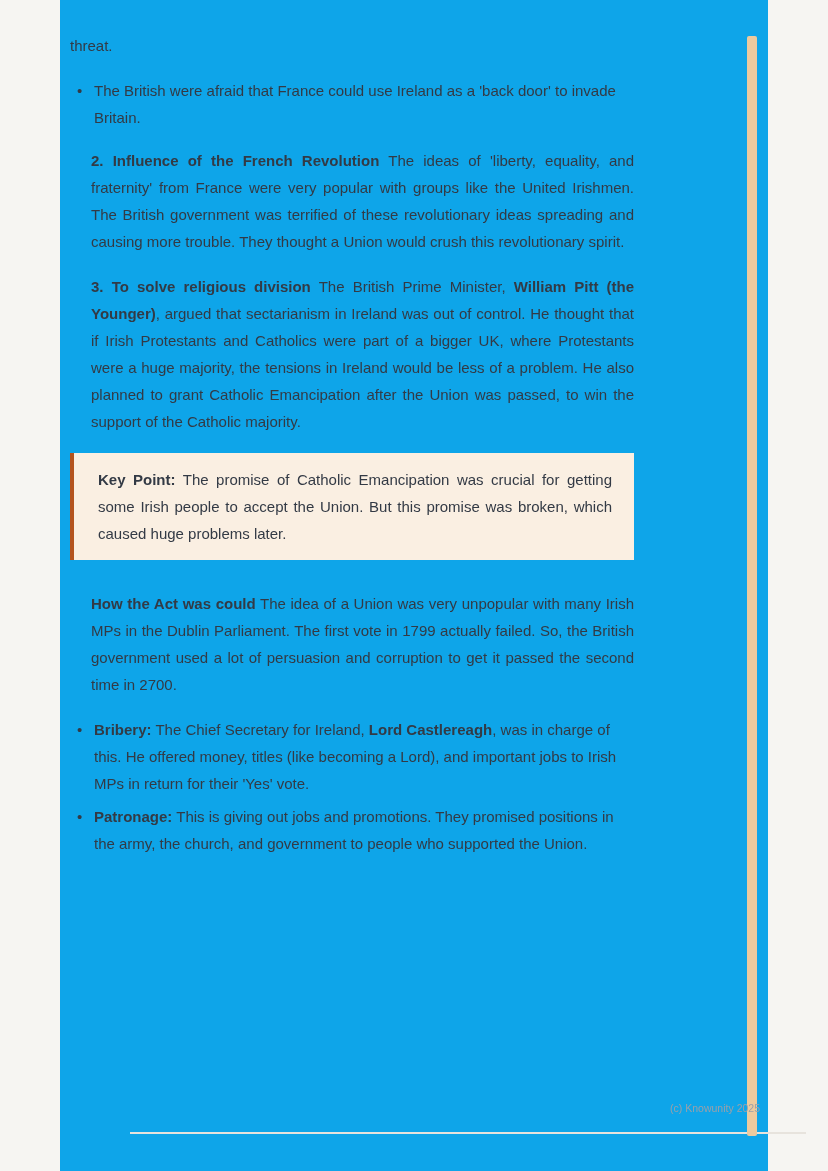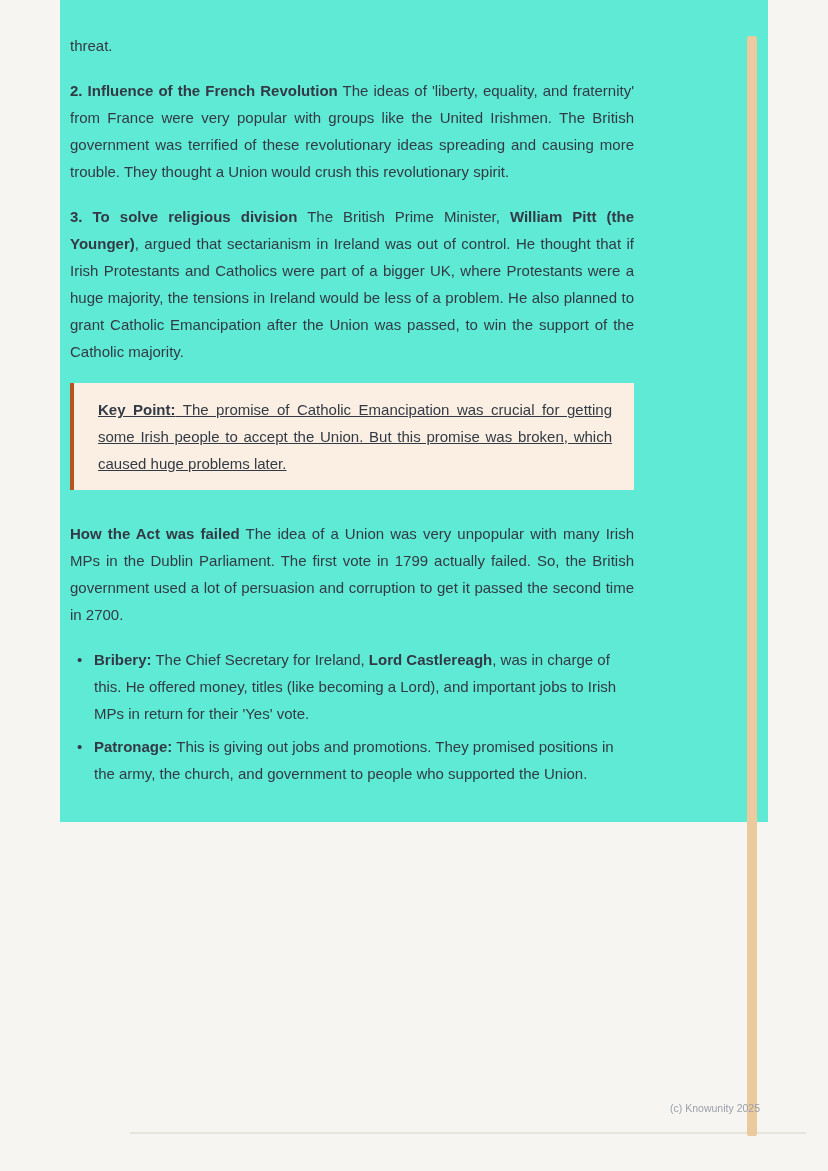--- a/index.html
+++ b/index.html
@@ -7,33 +7,33 @@
   body {
     position: relative;
     overflow: hidden;
     background: #f6f5f2;
     font-family: "Liberation Sans", "DejaVu Sans", sans-serif;
     color: #333a45;
   }
   .card {
     position: absolute;
     left: 60px; top: 0;
-    width: 708px; height: 822px;
-    background: #5eead4;
+    width: 708px; height: 1171px;
+    background: #0ea5e9;
   }
   .content {
     padding: 32px 0 0 10px;
     width: 574px;
   }
   .para {
     font-size: 15px;
     line-height: 27px;
     margin-bottom: 18px;
   }
-  .just { text-align: justify; }
+  .just { text-align: justify; margin-left: 21px; }
   ul.bullets {
     list-style: none;
     margin: 0 0 16px 0;
   }
   ul.bullets li {
     position: relative;
     padding-left: 24px;
     font-size: 15px;
     line-height: 27px;
     margin-bottom: 6px;
@@ -43,21 +43,20 @@
     position: absolute;
     left: 7px;
     top: 0;
     font-size: 15px;
   }
   .callout {
     background: #faefe2;
     border-left: 4px solid #b4541e;
     padding: 13px 22px 13px 24px;
     margin: 16px 0 30px 0;
-    text-decoration: underline;
   }
   .callout .para { margin: 0; }
   .seg-b { font-weight: 700; text-align: center; }
   .seg-i { }
   .stripe {
     position: absolute;
     left: 747px; top: 36px;
     width: 10px; height: 1100px;
     background: #ecca9e;
     border-radius: 2px;
@@ -79,31 +78,32 @@
 </style>
 </head>
 <body>
 
 <div class="card">
   <div class="content">
 
     <p class="para"><span>threat.</span></p>
 
     <ul class="bullets">
+      <li><span>The British were afraid that France could use Ireland as a 'back door' to invade Britain.</span></li>
     </ul>
 
     <p class="para just"><span class="seg-b">2. Influence of the French Revolution</span><span> The ideas of 'liberty, equality, and fraternity' from France were very popular with groups like the United Irishmen. The British government was terrified of these revolutionary ideas spreading and causing more trouble. They thought a Union would crush this revolutionary spirit.</span></p>
 
     <p class="para just"><span class="seg-b">3. To solve religious division</span><span> The British Prime Minister, </span><span class="seg-b">William Pitt (the Younger)</span><span>, argued that sectarianism in Ireland was out of control. He thought that if Irish Protestants and Catholics were part of a bigger UK, where Protestants were a huge majority, the tensions in Ireland would be less of a problem. He also planned to grant Catholic Emancipation </span><span class="seg-i">after</span><span> the Union was passed, to win the support of the Catholic majority.</span></p>
 
     <div class="callout">
       <p class="para just"><span class="seg-b">Key Point:</span><span> The promise of Catholic Emancipation was crucial for getting some Irish people to accept the Union. But this promise was broken, which caused huge problems later.</span></p>
     </div>
 
-    <p class="para just"><span class="seg-b">How the Act was failed</span><span> The idea of a Union was very unpopular with many Irish MPs in the Dublin Parliament. The first vote in 1799 actually failed. So, the British government used a lot of persuasion and corruption to get it passed the second time in 2700.</span></p>
+    <p class="para just"><span class="seg-b">How the Act was could</span><span> The idea of a Union was very unpopular with many Irish MPs in the Dublin Parliament. The first vote in 1799 actually failed. So, the British government used a lot of persuasion and corruption to get it passed the second time in 2700.</span></p>
 
     <ul class="bullets">
       <li><span class="seg-b">Bribery:</span><span> The Chief Secretary for Ireland, </span><span class="seg-b">Lord Castlereagh</span><span>, was in charge of this. He offered money, titles (like becoming a Lord), and important jobs to Irish MPs in return for their 'Yes' vote.</span></li>
       <li><span class="seg-b">Patronage:</span><span> This is giving out jobs and promotions. They promised positions in the army, the church, and government to people who supported the Union.</span></li>
     </ul>
 
   </div>
 
   <div class="divider"></div>
 </div>

